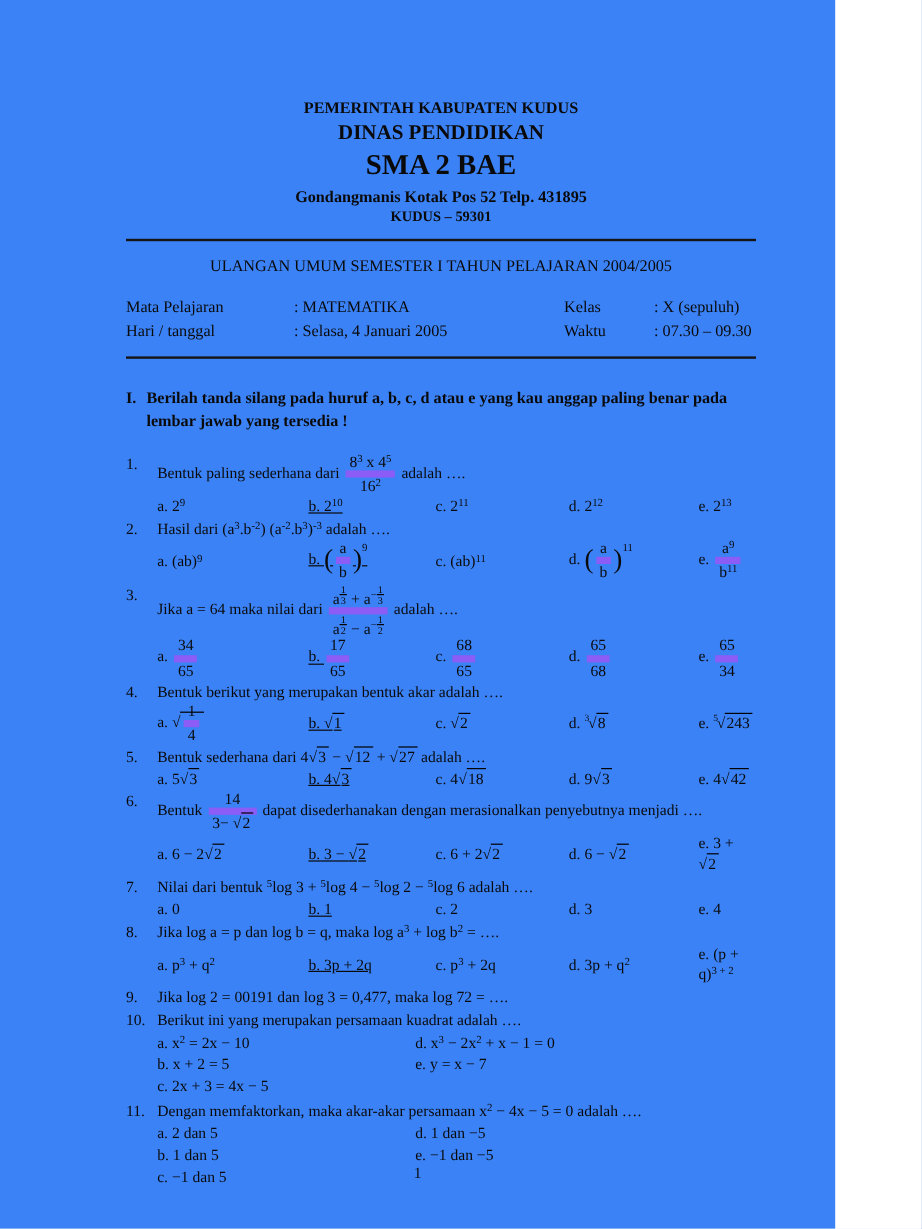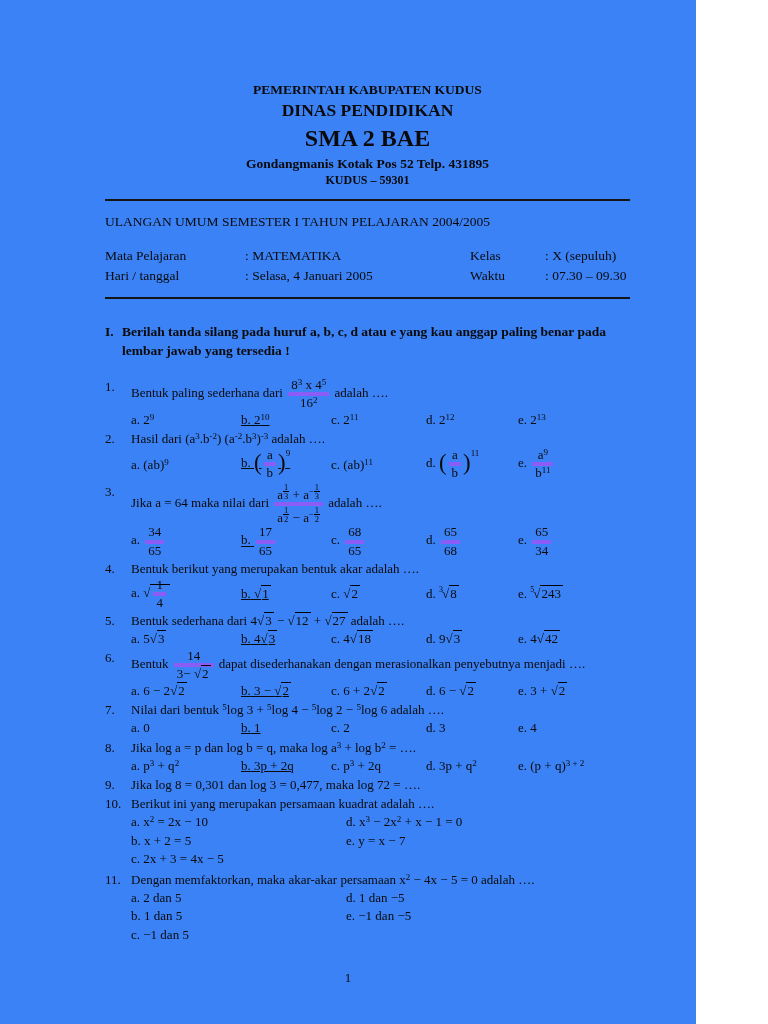--- a/index.html
+++ b/index.html
@@ -8,48 +8,48 @@
     padding:82px 66px 0 105px; background:#3b82f6; color:#0a0a0a;
     font-family:"Liberation Serif","DejaVu Serif",serif; font-size:13px; overflow:hidden;
   }
   .hdr { text-align:center; line-height:1.22; }
   .hdr-line1 { font-weight:bold; font-size:13.5px; }
   .hdr-line2 { font-weight:bold; font-size:17.5px; margin-top:2px; }
   .hdr-line3 { font-weight:bold; font-size:24px; margin-top:2px; }
   .hdr-line4 { font-weight:bold; font-size:13.5px; margin-top:3px; }
   .hdr-line5 { font-weight:bold; font-size:12px; }
   .rule { border:none; border-top:2.5px solid #151515; margin:12px 0 0 0; }
-  .exam-title { text-align:left; font-size:13.5px; margin:13px 0 16px; }
+  .exam-title { text-align:center; font-size:13.5px; margin:13px 0 16px; }
   .info { display:flex; font-size:13.5px; line-height:1.45; }
   .info-left { width:365px; }
   .info-right { flex:1; }
   .info-row { display:flex; }
   .info-left .lbl { width:140px; flex:none; }
   .info-right .lbl { width:75px; flex:none; }
   .instruction { display:flex; font-weight:bold; margin-top:24px; font-size:13.5px; line-height:1.4; }
   .instr-num { width:17px; flex:none; }
   .questions { margin-top:17px; }
   .question { margin-bottom:2px; }
   .q-line { display:flex; line-height:1.32; align-items:flex-start; }
   .q-num { width:26px; flex:none; }
   .q-text { flex:1; }
   .q-opts { padding-left:26px; margin:1px 0 2px; }
-  .opts-row { display:flex; align-items:center; line-height:1.32; }
+  .opts-row { display:flex; align-items:center; line-height:1.32;gap:16px; }
   .opts-row .opt:nth-child(1){ width:110px; }
   .opts-row .opt:nth-child(2){ width:90px;text-decoration:underline; }
   .opts-row .opt:nth-child(3){ width:95px; }
   .opts-row .opt:nth-child(4){ width:92px; }
   .opts-row .opt:nth-child(5){ flex:1; }
   .opts-grid2 { width:420px; column-count:2; column-gap:10px; line-height:1.42; }
   .opts-grid2 .opt { break-inside:avoid; }
   .opts-grid2 .opt:nth-child(4){ break-before:column; }
   
   sup { font-size:9px; line-height:0; vertical-align:4px; }
   .frac { display:inline-flex; flex-direction:column; vertical-align:middle; text-align:center; line-height:1.08; margin:0 2px; }
-  .frac .num { border-bottom:4px solid #8b5cf6; padding:0 3px; }
+  .frac .num { border-bottom:6px solid #8b5cf6; padding:0 3px; }
   .frac .den { padding:0 3px; }
   .fsup { display:inline-block; font-size:8.5px; line-height:1; vertical-align:5px; }
   .sfrac { display:inline-block; text-align:center; vertical-align:middle; }
   .sfrac .sn { display:block; border-bottom:1px solid #000; padding:0 1px; }
   .sfrac .sd { display:block; }
   .rad { white-space:nowrap; }
   .rad .vin { border-top:1px solid #000; padding:0 2px 0 1px; }
   .ridx { font-size:8px; vertical-align:6px; margin-right:-1px; }
   .bigp { font-size:175%; font-weight:300; line-height:0; vertical-align:middle; position:relative; top:-1px; }
   .psup { font-size:9px; line-height:0; vertical-align:11px; }
@@ -250,21 +250,21 @@
           <div class="opt"><span class="opt-label">b.</span> 3p + 2q</div>
           <div class="opt"><span class="opt-label">c.</span> p<sup>3</sup> + 2q</div>
           <div class="opt"><span class="opt-label">d.</span> 3p + q<sup>2</sup></div>
           <div class="opt"><span class="opt-label">e.</span> (p + q)<sup>3 + 2</sup></div>
         </div>
   </div>
 
   <div class="question">
     <div class="q-line">
       <span class="q-num">9.</span>
-      <span class="q-text">Jika log 8 = 0,301 dan log 3 = 0,477, maka log 72 = ….</span>
+      <span class="q-text">Jika log 2 = 00191 dan log 3 = 0,477, maka log 72 = ….</span>
     </div>
   </div>
 
   <div class="question">
     <div class="q-line">
       <span class="q-num">10.</span>
       <span class="q-text">Berikut ini yang merupakan persamaan kuadrat adalah ….</span>
     </div>
     <div class="q-opts opts-grid2">
           <div class="opt"><span class="opt-label">a.</span> x<sup>2</sup> = 2x − 10</div>

